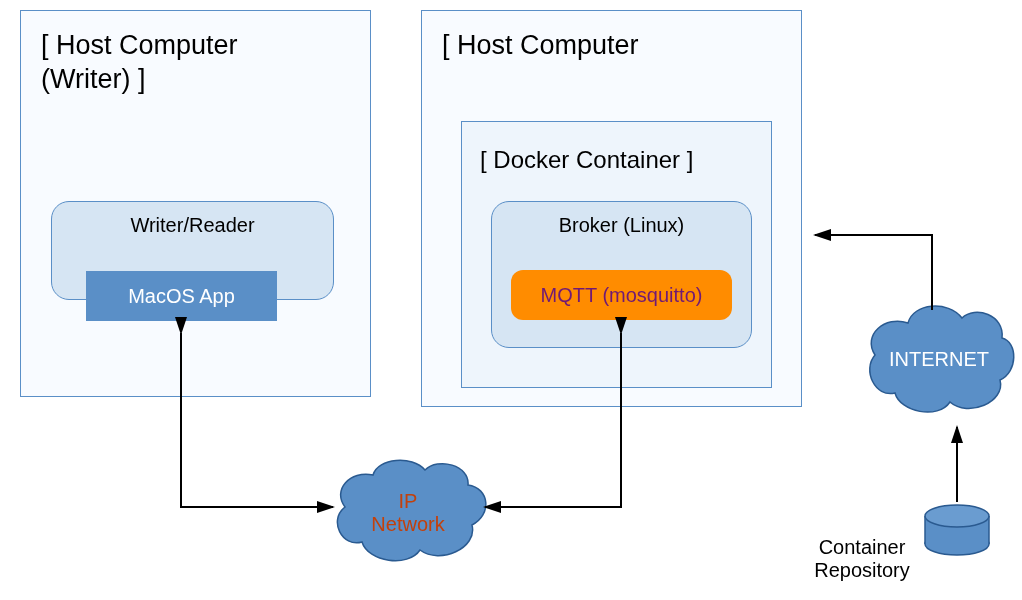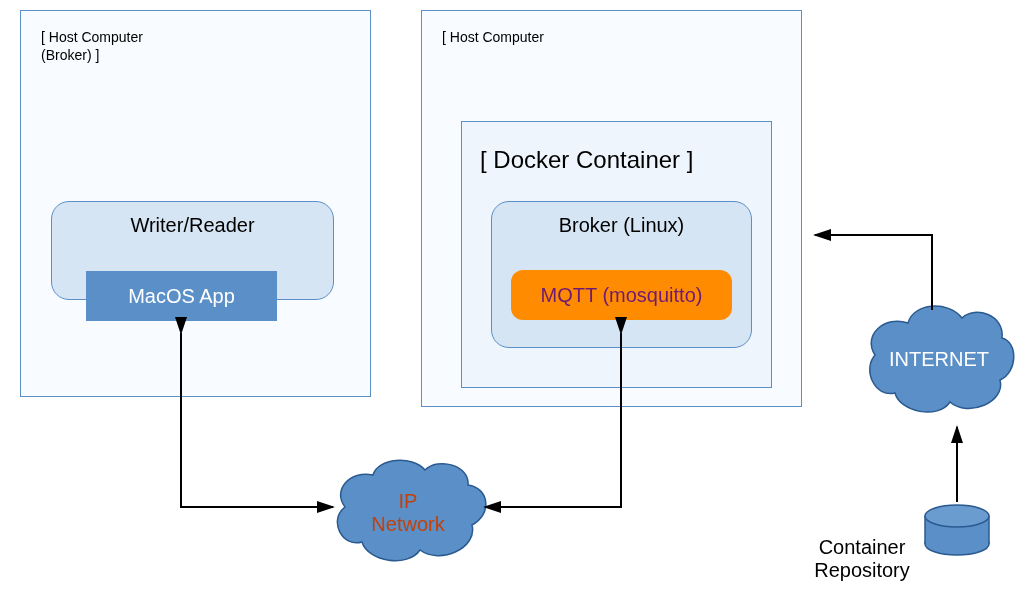--- a/index.html
+++ b/index.html
@@ -13,21 +13,21 @@
   }
   .host-box {
     position: absolute;
     background: #f8fbff;
     border: 1px solid #5a8fc7;
   }
   .host-label {
     position: absolute;
     top: 18px;
     left: 20px;
-    font-size: 14px;
+    font-size: 27px;
     color: #000;
     line-height: 1.25;
   }
   .docker-box {
     position: absolute;
     background: #eef5fc;
     border: 1px solid #5a8fc7;
   }
   .docker-label {
     position: absolute;
@@ -84,21 +84,21 @@
     height: 600px;
     pointer-events: none;
   }
 </style>
 </head>
 <body>
 
 <div class="host-box" style="left:20px; top:10px; width:351px; height:387px;">
   <div class="host-label">
     <span>[ Host Computer</span><br>
-    <span>  (Broker) ]</span>
+    <span>  (Writer) ]</span>
   </div>
 </div>
 
 <div class="inner-box" style="left:51px; top:201px; width:283px; height:99px;">
   <div class="inner-title">Writer/Reader</div>
 </div>
 <div class="app-box user-app" style="left:86px; top:271px; width:191px; height:50px;">MacOS App</div>
 
 <div class="host-box" style="left:421px; top:10px; width:381px; height:397px;">
   <div class="host-label">

